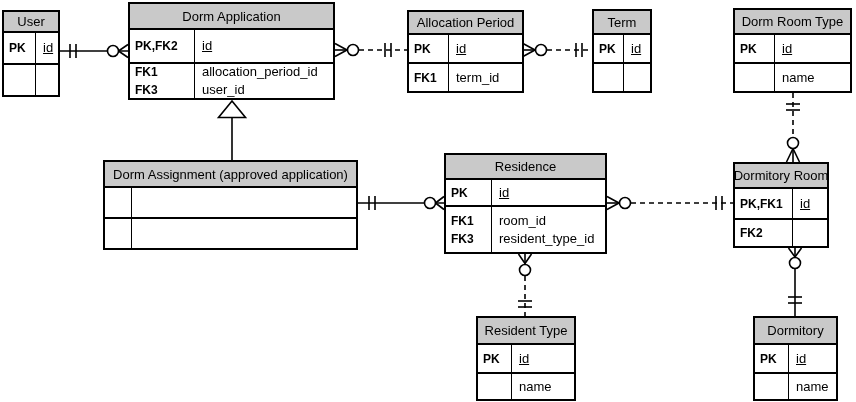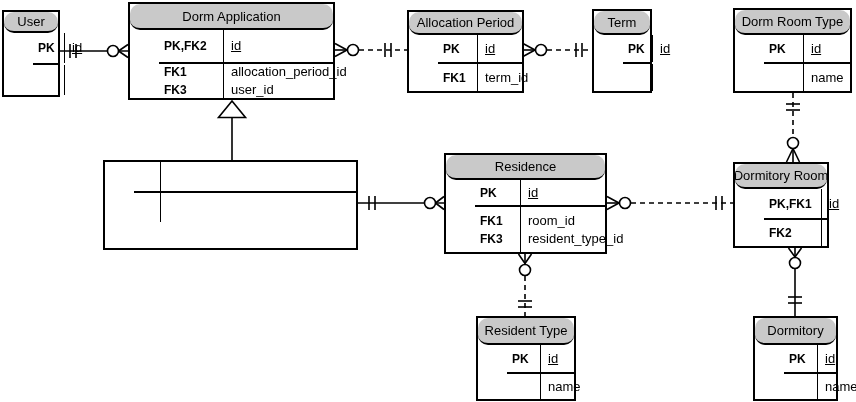--- a/index.html
+++ b/index.html
@@ -2,22 +2,22 @@
 <html><head>
 <meta charset="utf-8">
 <style>
   html,body{margin:0;padding:0;background:#ffffff;}
   #canvas{position:relative;width:856px;height:402px;background:#ffffff;overflow:hidden;
           font-family:"Liberation Sans",sans-serif;color:#000;}
   #wires{position:absolute;left:0;top:0;width:856px;height:402px;z-index:0;}
   .entity{position:absolute;z-index:1;background:#fff;border:2px solid #000;box-sizing:border-box;}
   .hdr{background:#c9c9c9;border-bottom:2px solid #000;box-sizing:border-box;
        display:flex;align-items:center;justify-content:center;
-       font-size:13px;white-space:nowrap;overflow:hidden;border-radius:10px;}
-  .sec{display:flex;box-sizing:border-box;margin-left:29px;}
+       font-size:13px;white-space:nowrap;overflow:hidden;}
+  .sec{display:flex;box-sizing:border-box;}
   .sec.pk{border-bottom:2px solid #000;}
   .keycol{width:var(--kw);flex:0 0 var(--kw);border-right:1px solid #000;box-sizing:border-box;
           display:flex;flex-direction:column;justify-content:center;padding-left:5px;}
   .fieldcol{flex:1;display:flex;flex-direction:column;justify-content:center;
             padding-left:7px;overflow:visible;}
   .k{font-weight:bold;font-size:12px;line-height:18px;white-space:nowrap;}
   .f{font-weight:normal;font-size:13px;line-height:18px;white-space:nowrap;}
   .u{text-decoration:underline;}
   .plain{font-weight:normal;}
   .wire{stroke:#000;stroke-width:1.6;fill:none;}
@@ -204,20 +204,21 @@
       <div class="keycol">
           <span class="k"></span>
         </div>
       <div class="fieldcol">
           <span class="f plain">name</span>
         </div>
     </div>
   </div>
 
   <div class="entity" style="left:103px;top:160px;width:255px;height:90px;--kw:27px;">
+    <div class="hdr" style="height:26px">Dorm Assignment (approved application)</div>
     <div class="sec pk" style="height:31px">
       <div class="keycol">
           <span class="k"></span>
         </div>
       <div class="fieldcol">
           <span class="f"></span>
         </div>
     </div>
     <div class="sec" style="height:29px">
       <div class="keycol">

